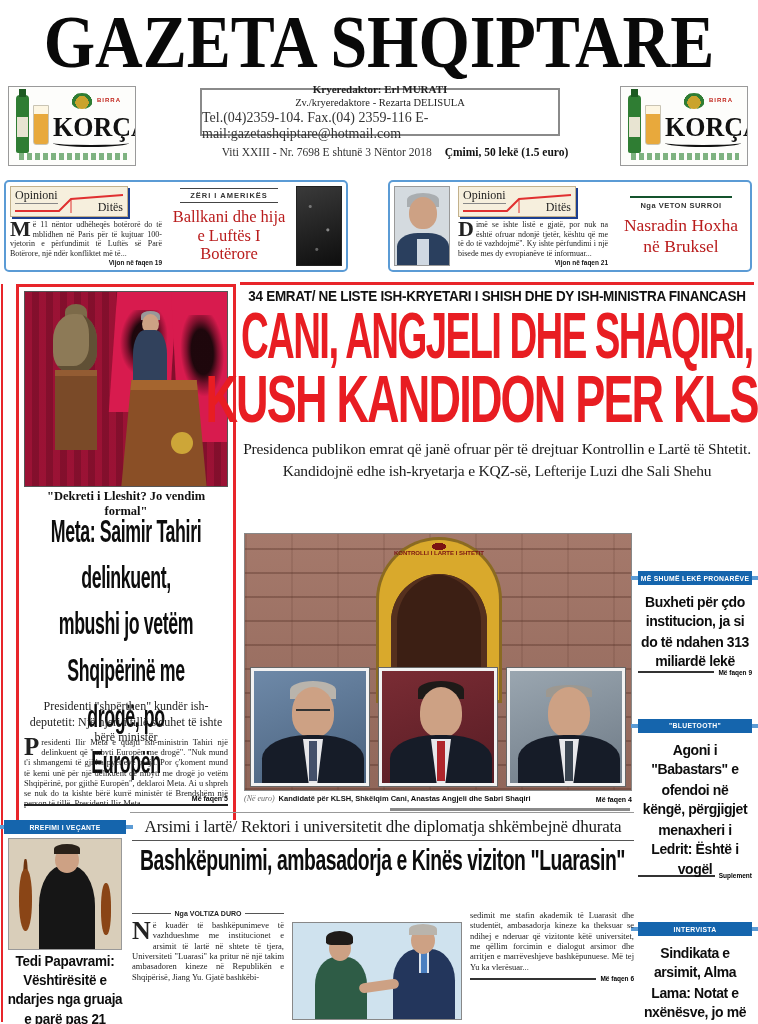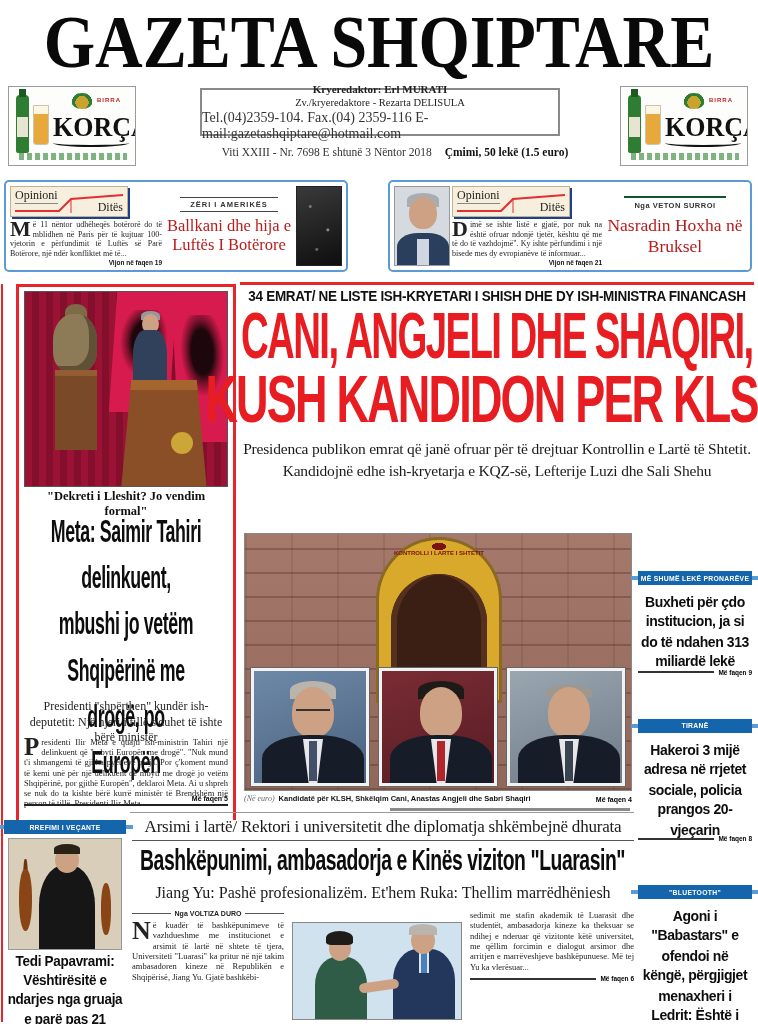--- a/index.html
+++ b/index.html
@@ -33,21 +33,21 @@
   .edbox { position:absolute; left:200px; top:88px; width:360px; height:48px; border:2px solid #8a8a8a;
     display:flex; flex-direction:column; align-items:center; justify-content:center; gap:2px; background:#fff; }
   .edbox .l1 { font-size:11px; font-weight:bold; color:#222; }
   .edbox .l2 { font-size:10.5px; color:#222; }
   .edbox .l3 { font-size:14px; color:#333; }
   .issueline { position:absolute; left:205px; top:146px; width:380px; text-align:center; font-size:11.5px; color:#333; }
   .issueline b { margin-left:10px; color:#111; }
 
   
   .opbox { position:absolute; top:180px; height:92px; border:2px solid #5b9bd5; border-radius:5px;
-    background:#fff; display:flex; padding:4px; gap:2px; }
+    background:#fff; display:flex; padding:4px; gap:8px; }
   .opboxA { left:4px; width:344px; }
   .opboxB { left:388px; width:364px; }
   .ophead { position:relative; width:118px; height:32px; background:#f6efdd; border:1px solid #c3b18b;
     box-shadow:2px 2px 0 #1c3f8f; margin-bottom:3px; }
   .ophead .t1 { position:absolute; left:4px; top:1px; font-size:12px; color:#222; border-bottom:1px solid #888; }
   .ophead .t2 { position:absolute; right:4px; bottom:1px; font-size:12px; color:#222; }
   .ophead svg { position:absolute; left:0; top:0; }
   .opcol { display:flex; flex-direction:column; }
   .optext { font-size:8px; line-height:1.18; text-align:justify; color:#222; width:100%; }
   .optext .dc { float:left; font-size:22px; line-height:18px; font-weight:bold; padding-right:2px; }
@@ -373,28 +373,20 @@
   <div class="sidebar">
     <div class="sb-item">
       <div class="sb-tag">MË SHUMË LEKË PRONARËVE</div>
       <div class="sb-hl">Buxheti për çdo institucion, ja si do të ndahen 313 miliardë lekë</div>
       <div class="sb-ref">
           <span class="rule"></span>
           <span class="pg">Më faqen 9</span>
         </div>
     </div>
     <div class="sb-item">
-      <div class="sb-tag">TIRANË</div>
-      <div class="sb-hl">Hakeroi 3 mijë adresa në rrjetet sociale, policia prangos 20-vjeçarin</div>
-      <div class="sb-ref">
-          <span class="rule"></span>
-          <span class="pg">Më faqen 8</span>
-        </div>
-    </div>
-    <div class="sb-item">
       <div class="sb-tag">"BLUETOOTH"</div>
       <div class="sb-hl">Agoni i "Babastars" e ofendoi në këngë, përgjigjet menaxheri i Ledrit: Është i vogël</div>
       <div class="sb-ref">
           <span class="rule"></span>
           <span class="pg">Suplement</span>
         </div>
     </div>
     <div class="sb-item">
       <div class="sb-tag">INTERVISTA</div>
       <div class="sb-hl">Sindikata e arsimit, Alma Lama: Notat e nxënësve, jo më në regjistra personalë</div>
@@ -414,21 +406,20 @@
         <div class="fp-hairm"></div>
     </div>
     <div class="feat-hl">Tedi Papavrami: Vështirësitë e ndarjes nga gruaja e parë pas 21 vitesh</div>
 
   </div>
 
   <div class="b-kicker">Arsimi i lartë/ Rektori i universitetit dhe diplomatja shkëmbejnë dhurata</div>
   <div class="b-hl">
       <span>Bashkëpunimi, ambasadorja e Kinës viziton "Luarasin"</span>
     </div>
-  <div class="b-deck">Jiang Yu: Pashë profesionalizëm. Et'hem Ruka: Thellim marrëdhëniesh</div>
 
   <div class="b-col1">
     <div class="byline">
         <span class="rule"></span>
         <span class="nm">Nga VOLTIZA DURO</span>
         <span class="rule"></span>
       </div>
     <div class="txt">
       <span class="dc">N</span><span>ë kuadër të bashkëpunimeve të vazhdueshme me institucionet e arsimit të lartë në shtete të tjera, Universiteti "Luarasi" ka pritur në një takim ambasadoren kineze në Republikën e Shqipërisë, Jiang Yu. Gjatë bashkëbi-</span>
     </div>

